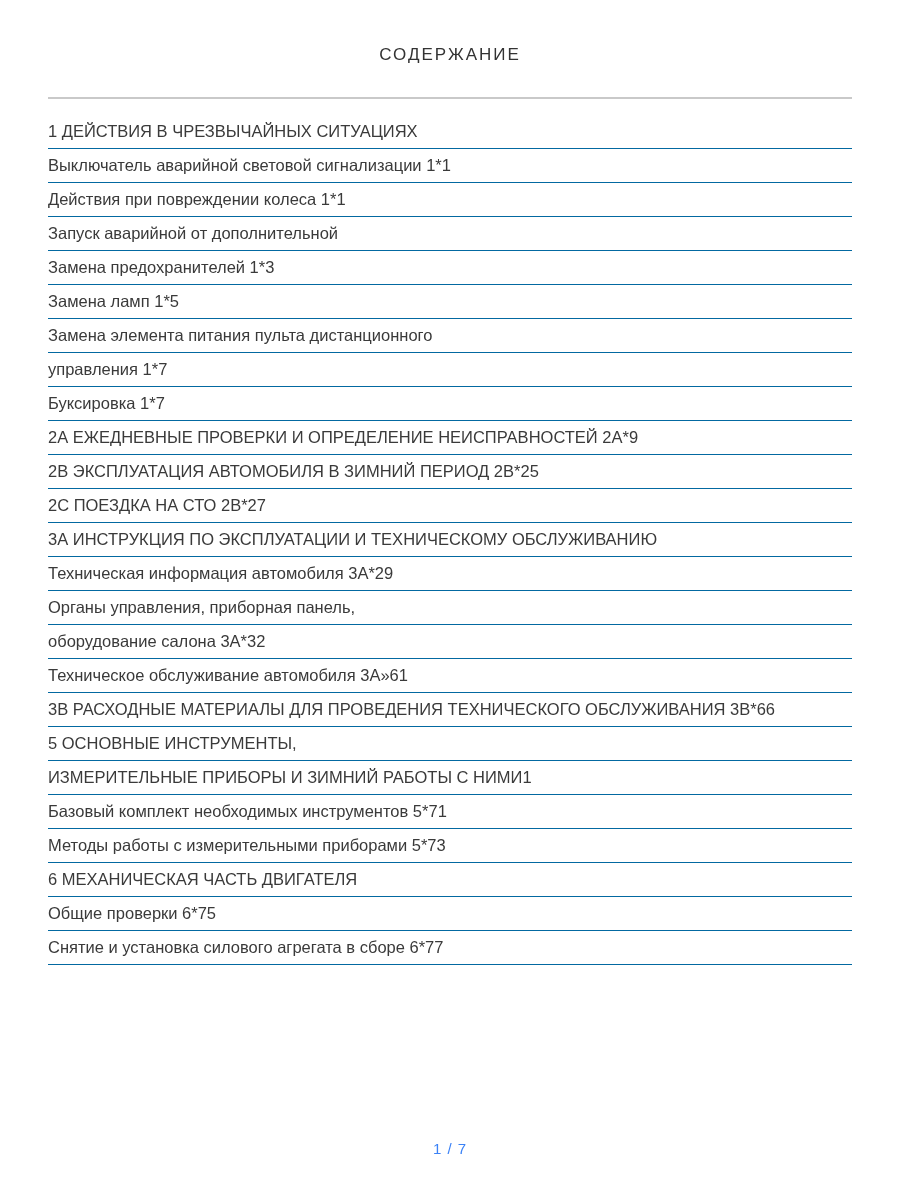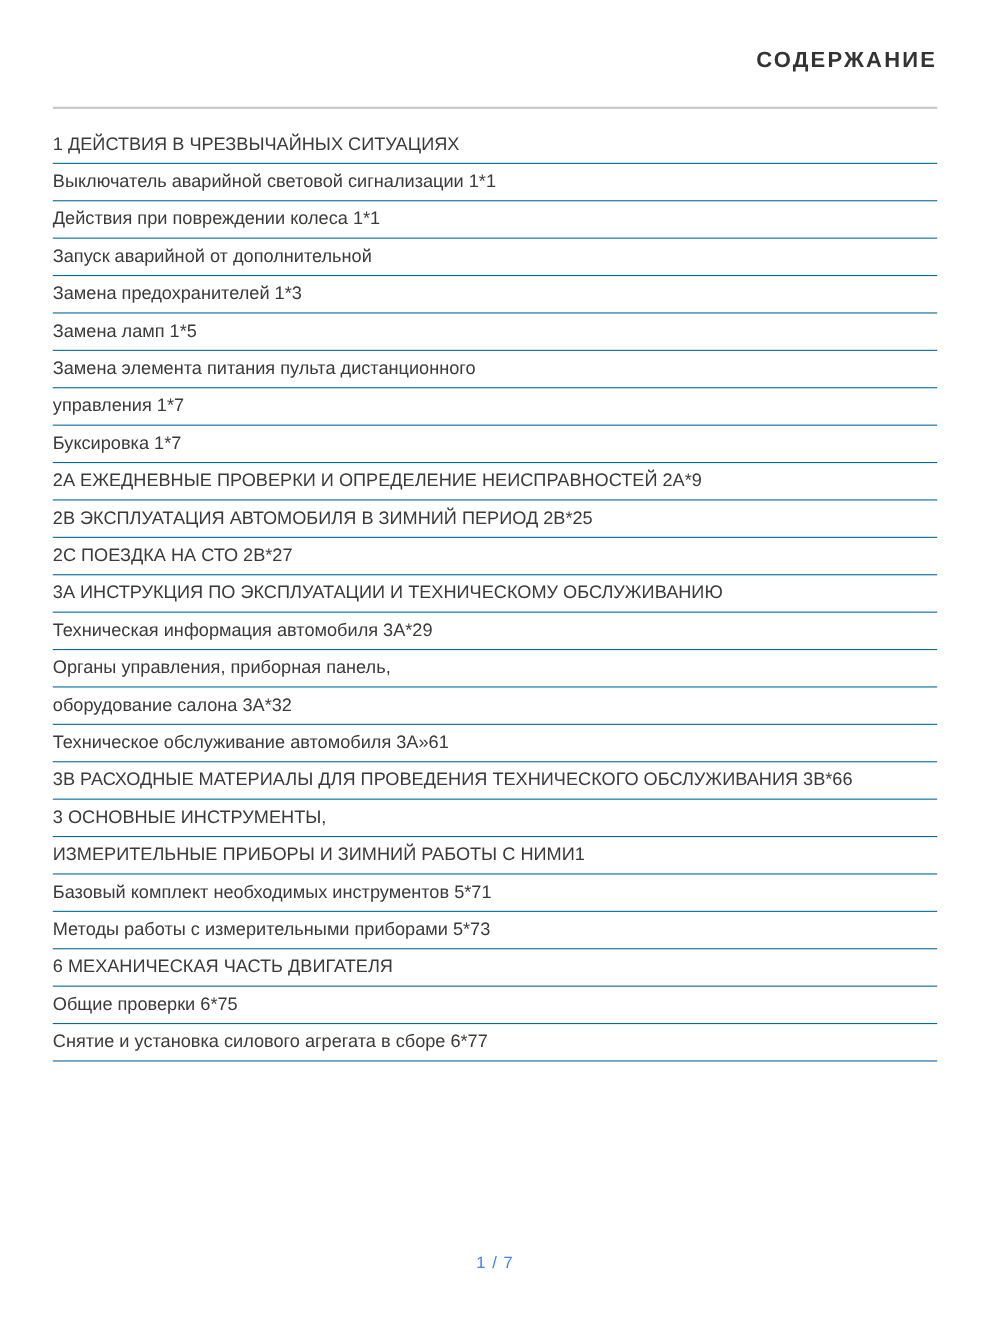--- a/index.html
+++ b/index.html
@@ -12,24 +12,24 @@
     position: relative;
     width: 900px;
     height: 1200px;
     box-sizing: border-box;
     padding: 30px 48px 0 48px;
     background: #ffffff;
     overflow: hidden;
   }
   .page-title {
     margin: 10px 0 0 0;
-    text-align: right;
-    font-size: 20px;
+    text-align: center;
+    font-size: 17px;
     line-height: 30px;
-    font-weight: 700;
+    font-weight: 400;
     letter-spacing: 2px;
     color: #333333;
   }
   .title-rule {
     border: none;
     border-top: 2px solid #c9c9c9;
     margin: 27px 0 0 0;
   }
   .toc-list {
     list-style: none;
@@ -77,21 +77,21 @@
       <li class="toc-row">Буксировка 1*7</li>
       <li class="toc-row">2А ЕЖЕДНЕВНЫЕ ПРОВЕРКИ И ОПРЕДЕЛЕНИЕ НЕИСПРАВНОСТЕЙ 2А*9</li>
       <li class="toc-row">2В ЭКСПЛУАТАЦИЯ АВТОМОБИЛЯ В ЗИМНИЙ ПЕРИОД 2В*25</li>
       <li class="toc-row">2С ПОЕЗДКА НА СТО 2В*27</li>
       <li class="toc-row">3А ИНСТРУКЦИЯ ПО ЭКСПЛУАТАЦИИ И ТЕХНИЧЕСКОМУ ОБСЛУЖИВАНИЮ</li>
       <li class="toc-row">Техническая информация автомобиля 3А*29</li>
       <li class="toc-row">Органы управления, приборная панель,</li>
       <li class="toc-row">оборудование салона 3А*32</li>
       <li class="toc-row">Техническое обслуживание автомобиля 3А»61</li>
       <li class="toc-row">3В РАСХОДНЫЕ МАТЕРИАЛЫ ДЛЯ ПРОВЕДЕНИЯ ТЕХНИЧЕСКОГО ОБСЛУЖИВАНИЯ 3В*66</li>
-      <li class="toc-row">3 ОСНОВНЫЕ ИНСТРУМЕНТЫ,</li>
+      <li class="toc-row">5 ОСНОВНЫЕ ИНСТРУМЕНТЫ,</li>
       <li class="toc-row">ИЗМЕРИТЕЛЬНЫЕ ПРИБОРЫ И ЗИМНИЙ РАБОТЫ С НИМИ1</li>
       <li class="toc-row">Базовый комплект необходимых инструментов 5*71</li>
       <li class="toc-row">Методы работы с измерительными приборами 5*73</li>
       <li class="toc-row">6 МЕХАНИЧЕСКАЯ ЧАСТЬ ДВИГАТЕЛЯ</li>
       <li class="toc-row">Общие проверки 6*75</li>
       <li class="toc-row">Снятие и установка силового агрегата в сборе 6*77</li>
     </ul>
 
   <div class="page-footer">1 / 7</div>
 

